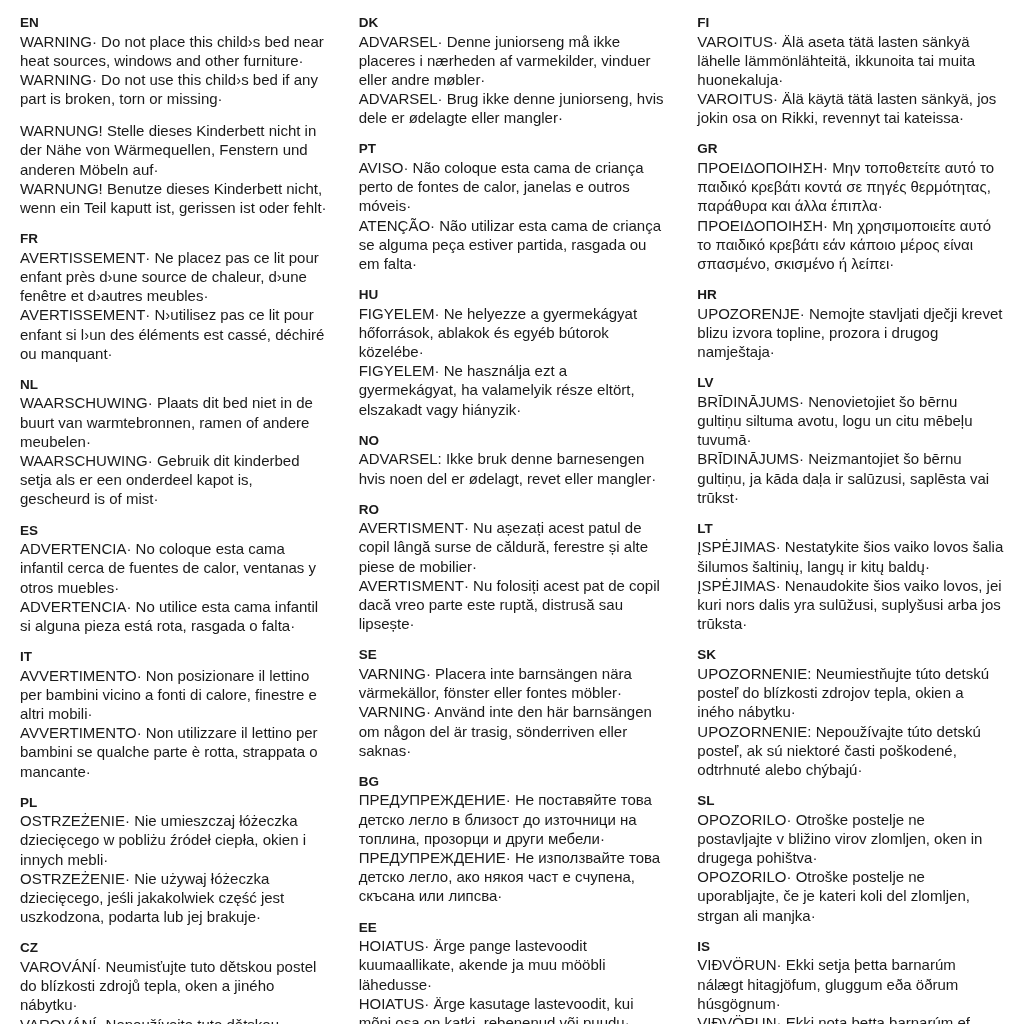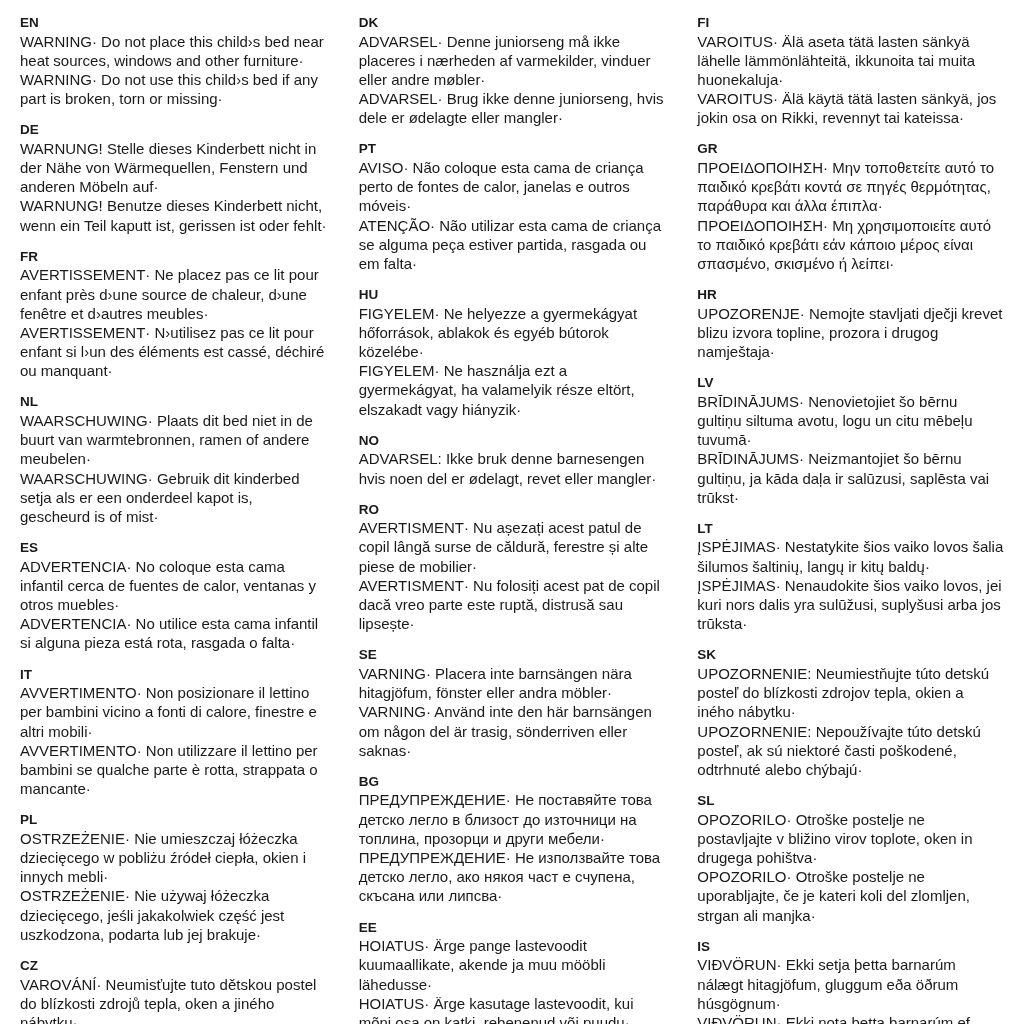--- a/index.html
+++ b/index.html
@@ -51,21 +51,20 @@
 <div class="page">
   <div class="columns">
 
     <div class="column">
       <section class="lang-section">
         <h3 class="lang-code">EN</h3>
         <p class="warning-paragraph">WARNING· Do not place this child›s bed near heat sources, windows and other furniture·</p>
         <p class="warning-paragraph">WARNING· Do not use this child›s bed if any part is broken, torn or missing·</p>
       </section>
       <section class="lang-section">
-        <h3 class="lang-code">DE</h3>
         <p class="warning-paragraph">WARNUNG! Stelle dieses Kinderbett nicht in der Nähe von Wärmequellen, Fenstern und anderen Möbeln auf·</p>
         <p class="warning-paragraph">WARNUNG! Benutze dieses Kinderbett nicht, wenn ein Teil kaputt ist, gerissen ist oder fehlt·</p>
       </section>
       <section class="lang-section">
         <h3 class="lang-code">FR</h3>
         <p class="warning-paragraph">AVERTISSEMENT· Ne placez pas ce lit pour enfant près d›une source de chaleur, d›une fenêtre et d›autres meubles·</p>
         <p class="warning-paragraph">AVERTISSEMENT· N›utilisez pas ce lit pour enfant si l›un des éléments est cassé, déchiré ou manquant·</p>
       </section>
       <section class="lang-section">
         <h3 class="lang-code">NL</h3>
@@ -114,21 +113,21 @@
         <h3 class="lang-code">NO</h3>
         <p class="warning-paragraph">ADVARSEL: Ikke bruk denne barnesengen hvis noen del er ødelagt, revet eller mangler·</p>
       </section>
       <section class="lang-section">
         <h3 class="lang-code">RO</h3>
         <p class="warning-paragraph">AVERTISMENT· Nu așezați acest patul de copil lângă surse de căldură, ferestre și alte piese de mobilier·</p>
         <p class="warning-paragraph">AVERTISMENT· Nu folosiți acest pat de copil dacă vreo parte este ruptă, distrusă sau lipsește·</p>
       </section>
       <section class="lang-section">
         <h3 class="lang-code">SE</h3>
-        <p class="warning-paragraph">VARNING· Placera inte barnsängen nära hitagjöfum, fönster eller andra möbler·</p>
+        <p class="warning-paragraph">VARNING· Placera inte barnsängen nära värmekällor, fönster eller fontes möbler·</p>
         <p class="warning-paragraph">VARNING· Använd inte den här barnsängen om någon del är trasig, sönderriven eller saknas·</p>
       </section>
       <section class="lang-section">
         <h3 class="lang-code">BG</h3>
         <p class="warning-paragraph">ПРЕДУПРЕЖДЕНИЕ· Не поставяйте това детско легло в близост до източници на топлина, прозорци и други мебели·</p>
         <p class="warning-paragraph">ПРЕДУПРЕЖДЕНИЕ· Не използвайте това детско легло, ако някоя част е счупена, скъсана или липсва·</p>
       </section>
       <section class="lang-section">
         <h3 class="lang-code">EE</h3>
         <p class="warning-paragraph">HOIATUS· Ärge pange lastevoodit kuumaallikate, akende ja muu mööbli lähedusse·</p>
@@ -161,21 +160,21 @@
         <p class="warning-paragraph">ĮSPĖJIMAS· Nestatykite šios vaiko lovos šalia šilumos šaltinių, langų ir kitų baldų·</p>
         <p class="warning-paragraph">ĮSPĖJIMAS· Nenaudokite šios vaiko lovos, jei kuri nors dalis yra sulūžusi, suplyšusi arba jos trūksta·</p>
       </section>
       <section class="lang-section">
         <h3 class="lang-code">SK</h3>
         <p class="warning-paragraph">UPOZORNENIE: Neumiestňujte túto detskú posteľ do blízkosti zdrojov tepla, okien a iného nábytku·</p>
         <p class="warning-paragraph">UPOZORNENIE: Nepoužívajte túto detskú posteľ, ak sú niektoré časti poškodené, odtrhnuté alebo chýbajú·</p>
       </section>
       <section class="lang-section">
         <h3 class="lang-code">SL</h3>
-        <p class="warning-paragraph">OPOZORILO· Otroške postelje ne postavljajte v bližino virov toplote, oken in drugega pohištva·</p>
+        <p class="warning-paragraph">OPOZORILO· Otroške postelje ne postavljajte v bližino virov zlomljen, oken in drugega pohištva·</p>
         <p class="warning-paragraph">OPOZORILO· Otroške postelje ne uporabljajte, če je kateri koli del zlomljen, strgan ali manjka·</p>
       </section>
       <section class="lang-section">
         <h3 class="lang-code">IS</h3>
         <p class="warning-paragraph">VIÐVÖRUN· Ekki setja þetta barnarúm nálægt hitagjöfum, gluggum eða öðrum húsgögnum·</p>
         <p class="warning-paragraph">VIÐVÖRUN· Ekki nota þetta barnarúm ef partar eru brotnir, hafa rifnað eða þá vantar·</p>
       </section>
     </div>
 
   </div>

